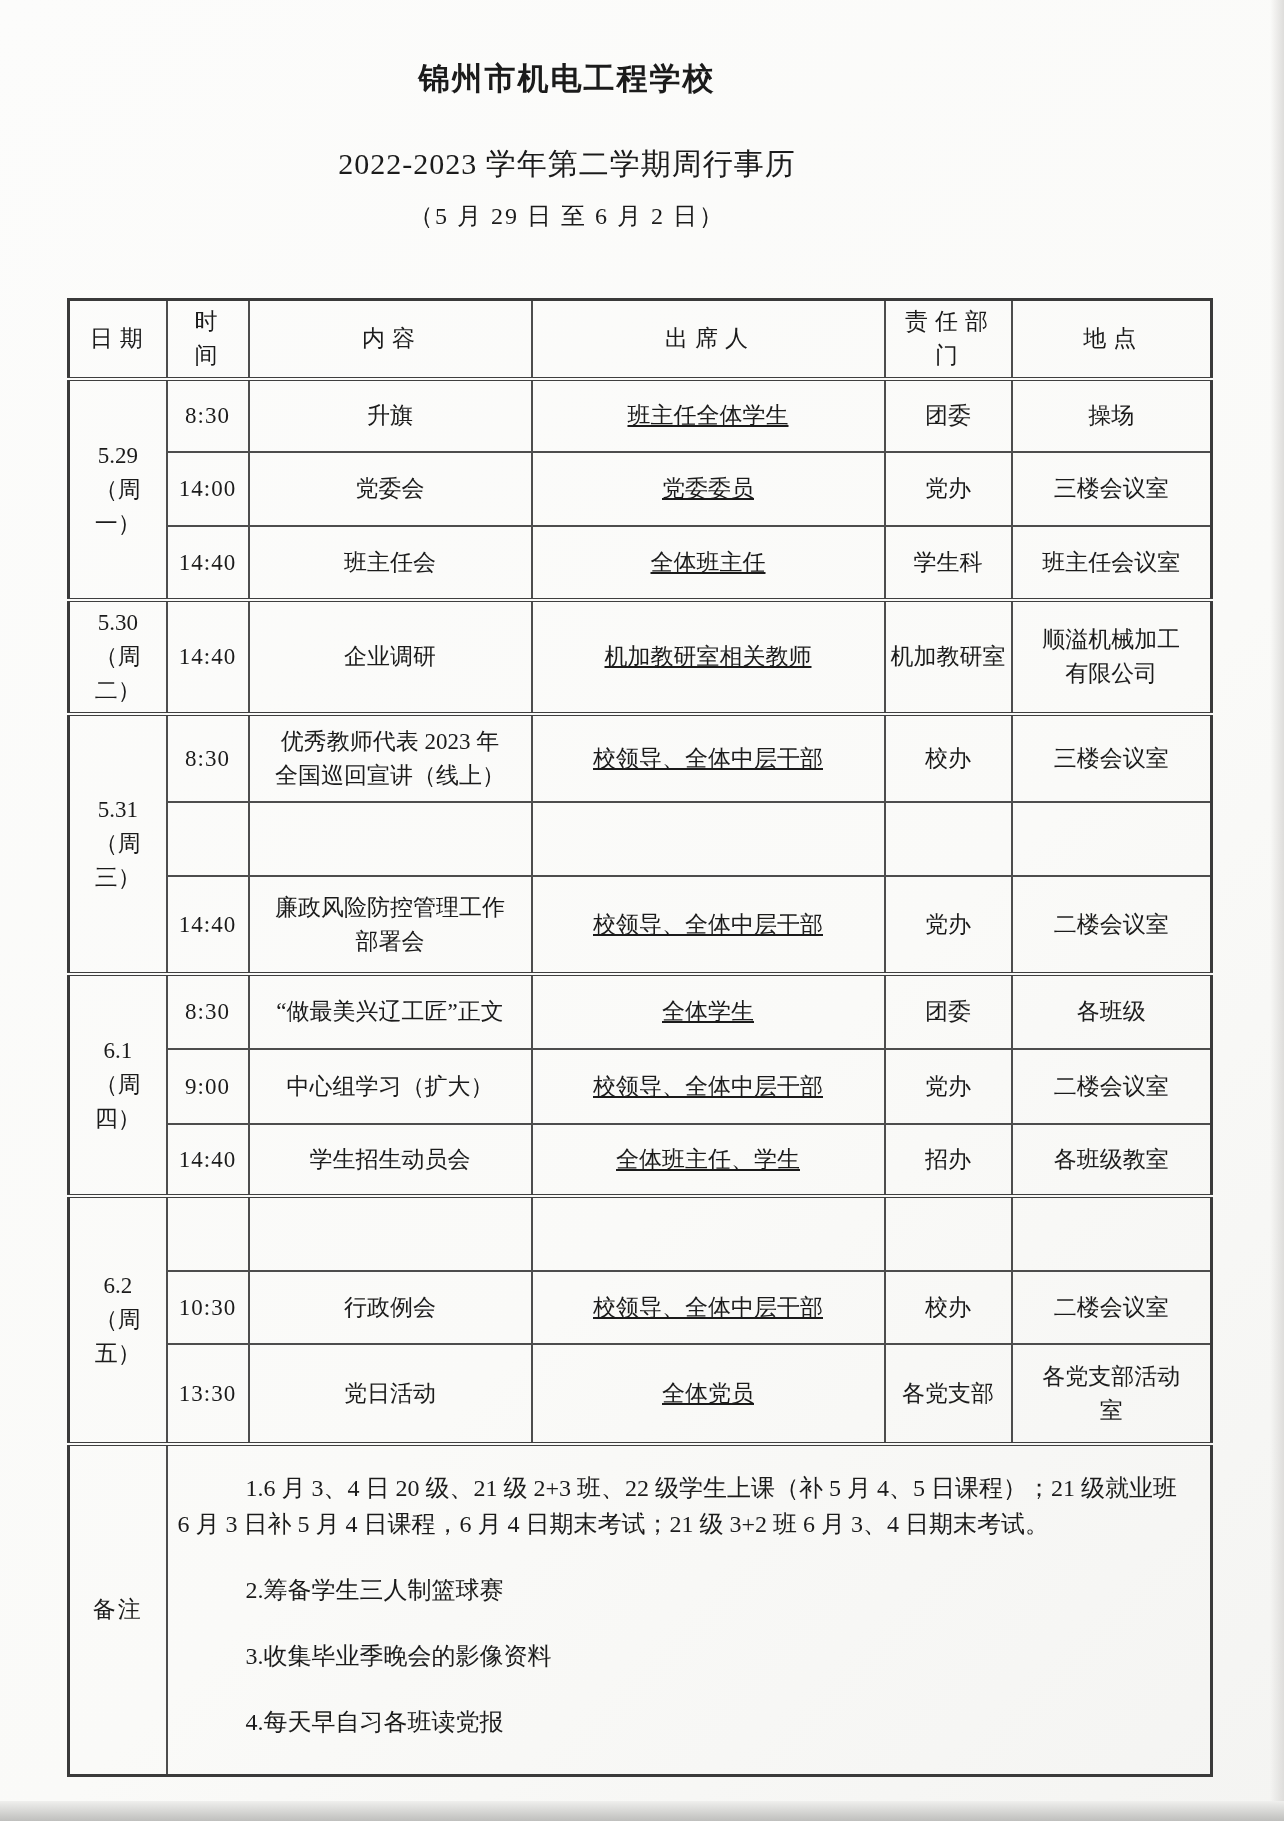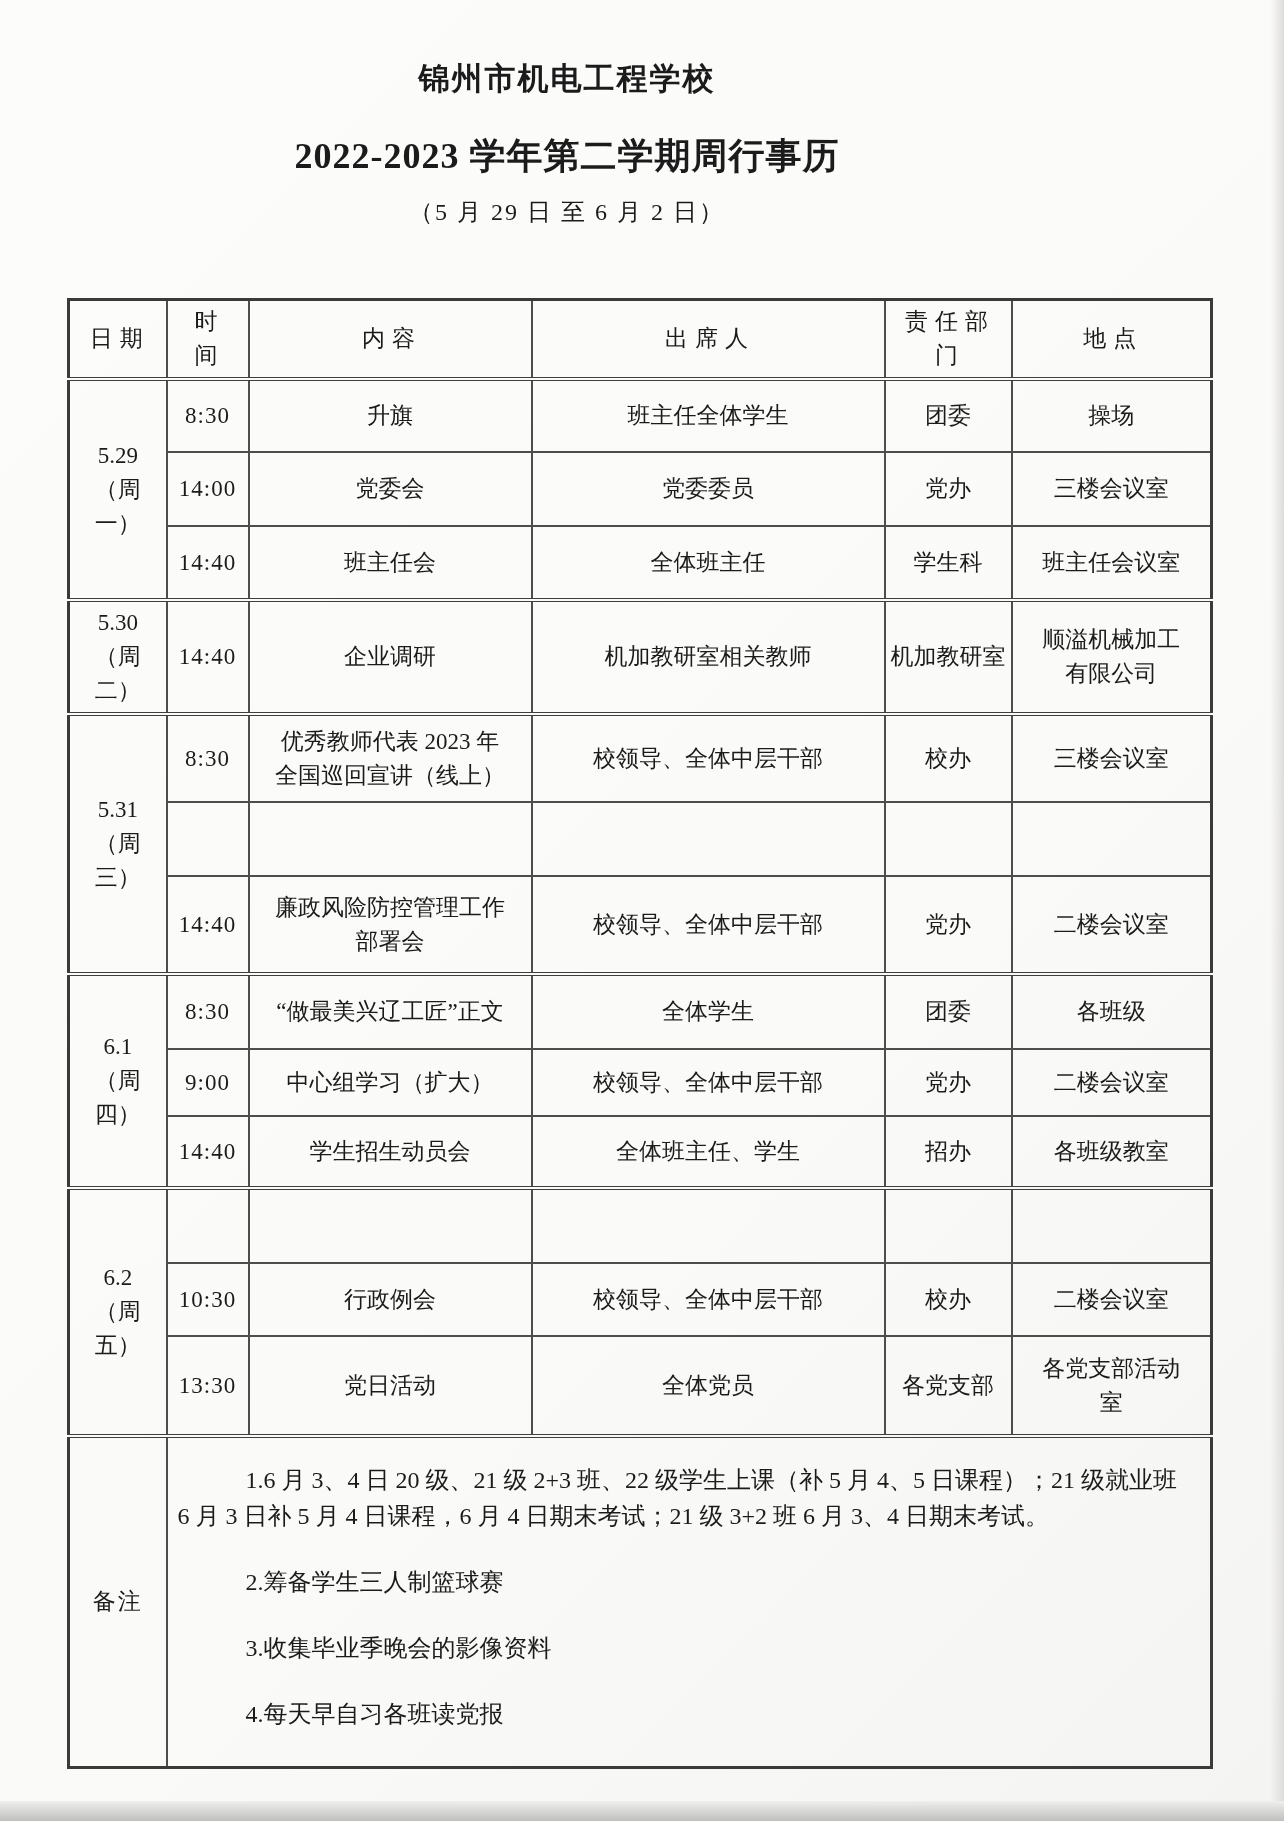--- a/index.html
+++ b/index.html
@@ -15,21 +15,21 @@
   .photo-right-edge {
     position:absolute; top:0; right:0; width:14px; height:100%;
     background:linear-gradient(to left,#dedddb,rgba(255,255,255,0));
   }
   .photo-bottom-edge {
     position:absolute; bottom:0; left:0; width:100%; height:20px;
     background:linear-gradient(to bottom,#efefed,#bfbfbd);
   }
   .heading { padding-top:58px; margin-right:150px; text-align:center; }
   .title { font-size:31px; font-weight:bold; letter-spacing:2px; }
-  .subtitle { font-size:36px; font-weight:bold; margin-top:32px; letter-spacing:1px; }
+  .subtitle { font-size:30px; font-weight:normal; margin-top:44px; letter-spacing:1px; }
   .range { font-size:24px; margin-top:15px; letter-spacing:2px; }
 
   table.schedule {
     position:absolute; top:298px; left:67px;
     width:1143px;
     border-collapse:collapse;
     table-layout:fixed;
     border:3px solid #3a3a3a;
   }
   table.schedule td {
@@ -39,21 +39,21 @@
     vertical-align:middle;
     line-height:34px;
     padding:4px 10px;
     overflow:hidden;
   }
   tr.group-start td { border-top:4px double #3f3f3f; }
   .header-cell { letter-spacing:7px; padding-left:14px !important; }
   .date-cell { line-height:42px; }
   .time-cell { font-size:24px; letter-spacing:1px; }
   .content-cell { padding:4px 24px !important; }
-  .attendees-cell { padding:4px 14px !important; }
+  .attendees-cell { padding:4px 14px !important;text-decoration:underline; }
   .department-cell { padding:4px 4px !important; white-space:nowrap; }
   .location-cell { padding:4px 25px !important; }
   .remarks-label-cell { letter-spacing:2px; }
   .remarks-body-cell {
     text-align:left !important;
     vertical-align:top !important;
     padding:24px 18px 4px 10px !important;
   }
   .remarks-body-cell p {
     margin:0 0 30px 0;
@@ -156,21 +156,21 @@
           <td class="date-cell" rowspan="3">
             <div>6.1</div>
             <div>（周四）</div>
           </td>
           <td class="time-cell">8:30</td>
           <td class="content-cell">“做最美兴辽工匠”正文</td>
           <td class="attendees-cell">全体学生</td>
           <td class="department-cell">团委</td>
           <td class="location-cell">各班级</td>
         </tr>
-        <tr style="height: 67px; border-radius: 17px;">
+        <tr style="height: 75px; border-radius: 17px;">
           <td class="time-cell">9:00</td>
           <td class="content-cell">中心组学习（扩大）</td>
           <td class="attendees-cell">校领导、全体中层干部</td>
           <td class="department-cell">党办</td>
           <td class="location-cell">二楼会议室</td>
         </tr>
         <tr style="height: 72px;">
           <td class="time-cell">14:40</td>
           <td class="content-cell">学生招生动员会</td>
           <td class="attendees-cell">全体班主任、学生</td>

